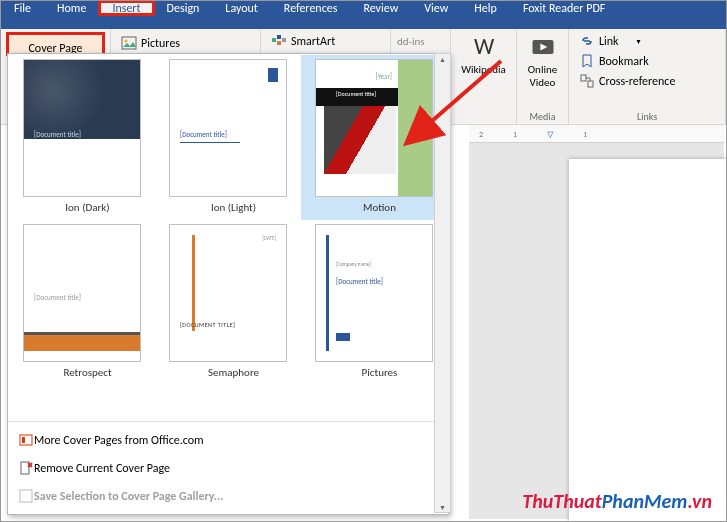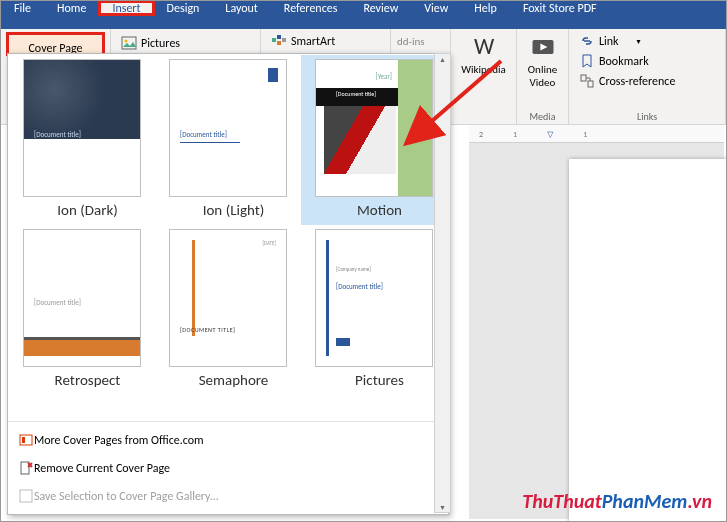--- a/index.html
+++ b/index.html
@@ -21,25 +21,25 @@
 .ribbon-btn-v { display: flex; flex-direction: column; align-items: center; font-size: 11px; padding: 2px 6px; cursor: pointer; gap: 2px; text-align:center; }
 .ribbon-btn-v svg { width: 28px; height: 28px; }
 .ribbon-icon { width: 16px; height: 16px; }
 
 .gallery { position: absolute; top: 52px; left: 6px; width: 442px; height: 462px; background: #fff; border: 1px solid #b9b9b9; box-shadow: 2px 2px 6px rgba(0,0,0,.3); z-index: 20; display: flex; flex-direction: column; }
 .gallery-scroll { flex: 1; overflow: hidden; padding: 1px; }
 .gallery-grid { display: grid; grid-template-columns: repeat(3,1fr); gap: 0; }
 .thumb-wrap { padding: 4px 2px 0 2px; display: flex; flex-direction: column; align-items: center; cursor: pointer; }
 .thumb-wrap.sel { background: #cce4f7; }
 .thumb { width: 118px; height: 138px; background: #fff; border: 1px solid #c0c0c0; position: relative; overflow: hidden; }
-.thumb-label { font-size: 15px; color: #333; padding: 4px 0 6px 0; text-align: left; margin-left: 11px; }
+.thumb-label { font-size: 11px; color: #333; padding: 4px 0 6px 0; text-align: left; margin-left: 11px; }
 
 .gallery-footer { border-top: 1px solid #e0e0e0; padding: 4px 0; }
 .footer-item { display: flex; align-items: center; font-size: 12px; padding: 6px 10px; cursor: pointer; }
-.footer-item.disabled { color: #a0a0a0; cursor: default; }
+.footer-item.disabled { color: #a0a0a0; cursor: default; font-weight: bold; }
 .footer-item .mini { width: 16px; height: 16px; }
 
 .scrollbar-v { position: absolute; top: 52px; right: 275px; width: 17px; bottom: 8px; background: #f0f0f0; z-index: 21; border:1px solid #d0d0d0;}
 .scrollbar-v::before{content:"▴";position:absolute;top:0;left:0;right:0;text-align:center;font-size:8px;color:#666;}
 .scrollbar-v::after{content:"▾";position:absolute;bottom:0;left:0;right:0;text-align:center;font-size:8px;color:#666;}
 
 .ruler { position: absolute; top: 124px; left: 468px; right: 2px; height: 18px; background: #f9f9f9; border-bottom: 1px solid #d0d0d0; font-size: 8px; color: #777; display:flex; align-items:center; gap: 30px; padding-left: 10px;}
 .doc-area { position: absolute; top: 142px; left: 468px; right: 2px; bottom: 2px; background: #e6e6e6; }
 .page { position: absolute; top: 16px; left: 100px; width: 400px; height: 500px; background: #fff; box-shadow: 0 0 4px rgba(0,0,0,.3); }
 
@@ -82,21 +82,21 @@
 <div class="menubar">
   <div class="menu-tab">File</div>
   <div class="menu-tab">Home</div>
   <div class="menu-tab active highlight-red">Insert</div>
   <div class="menu-tab">Design</div>
   <div class="menu-tab">Layout</div>
   <div class="menu-tab">References</div>
   <div class="menu-tab">Review</div>
   <div class="menu-tab">View</div>
   <div class="menu-tab">Help</div>
-  <div class="menu-tab">Foxit Store PDF</div>
+  <div class="menu-tab">Foxit Reader PDF</div>
 </div>
 
 <div class="toolbar">
   <div class="group" style="width:110px">
     <div class="cover-btn highlight-red">
       <svg viewBox="0 0 16 16">
           <rect x="2" y="1" width="10" height="14" fill="#fff" stroke="#2b579a"></rect>
           <rect x="2" y="1" width="10" height="5" fill="#2b579a"></rect>
         </svg>
       <span>Cover Page</span>

